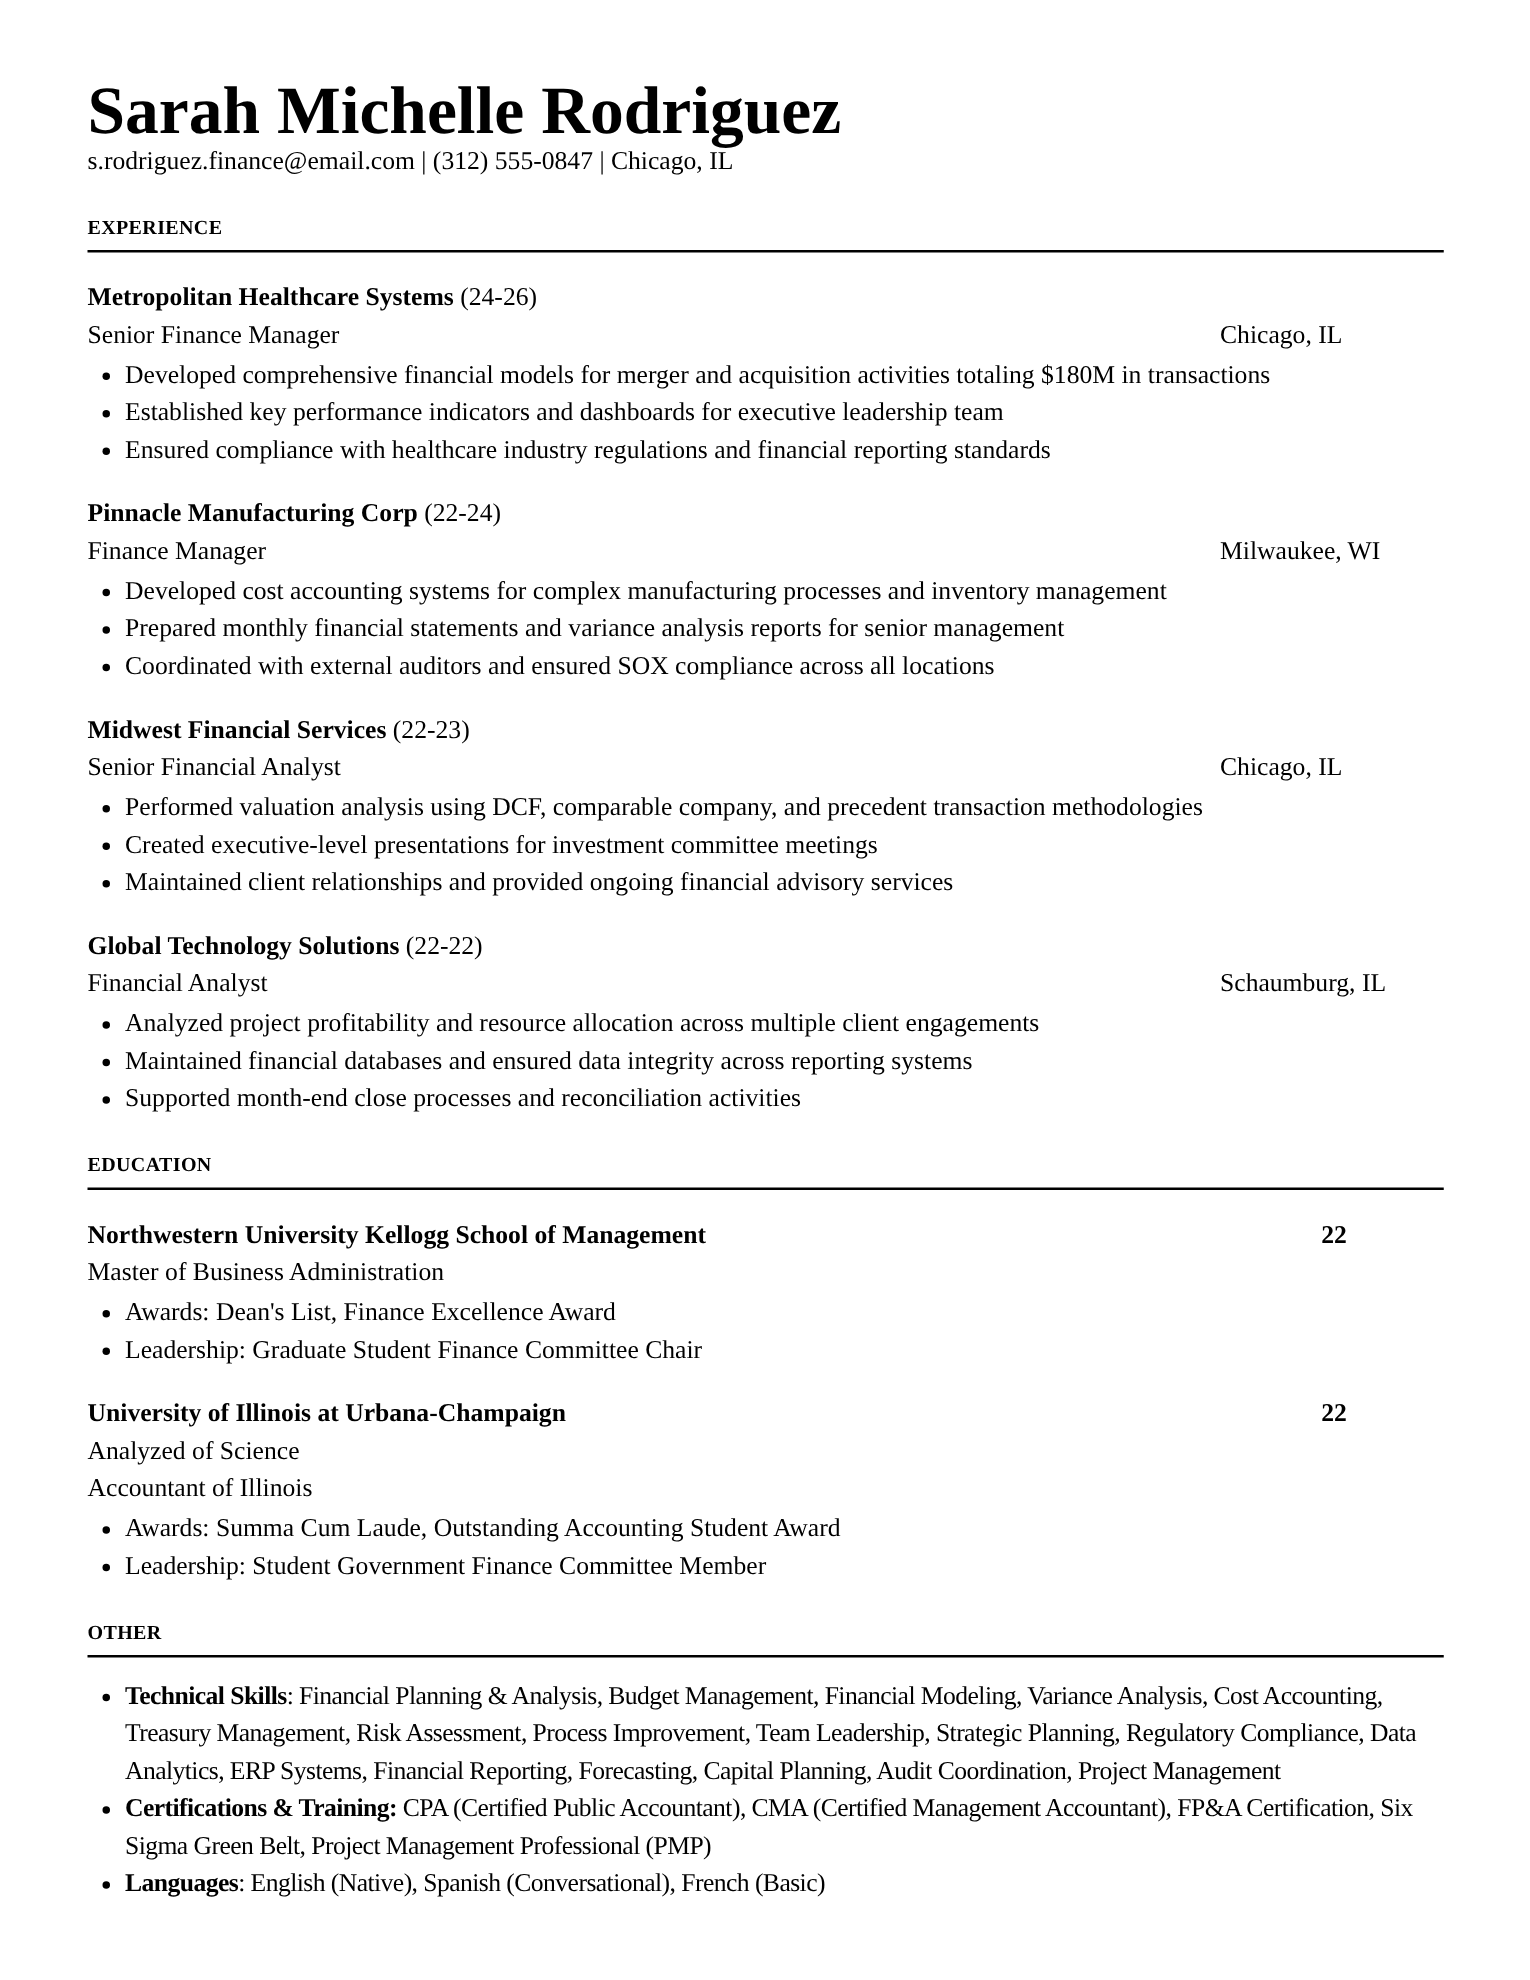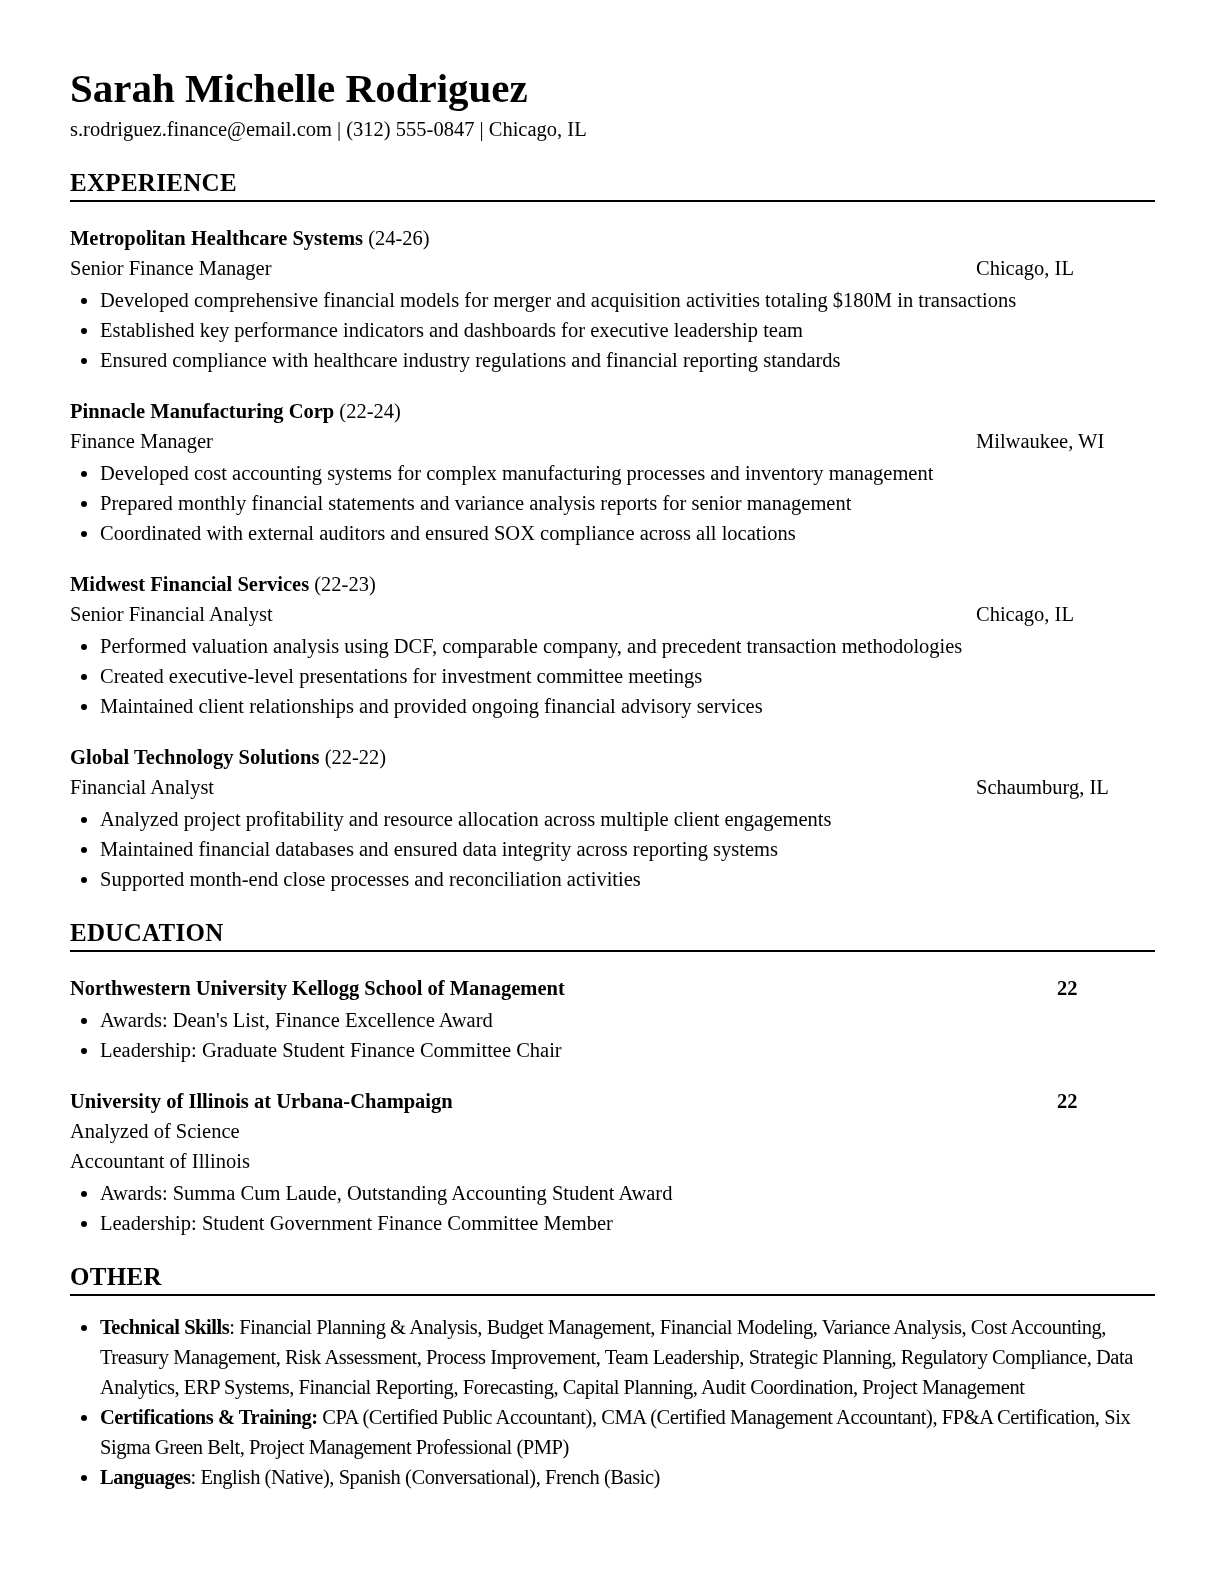--- a/index.html
+++ b/index.html
@@ -8,28 +8,28 @@
     width: 1224px;
     height: 1584px;
     background: #ffffff;
     color: #000000;
     font-family: "Liberation Serif", serif;
     font-size: 20.5px;
     line-height: 30px;
     padding: 64px 69px 30px 70px;
   }
   h1 {
-    font-size: 41px;
+    font-size: 54px;
     line-height: 48px;
     font-weight: bold;
     margin: 0;
   }
   .contact { margin: 2px 0 0 0; }
   h2 {
-    font-size: 25px;
+    font-size: 16px;
     line-height: 24px;
     font-weight: bold;
     margin: 27px 0 0 0;
     padding-bottom: 5px;
     border-bottom: 2px solid #000;
     letter-spacing: 0.3px;
   }
   .entry { margin-top: 21px; }
   .company, .school { font-weight: bold; }
   .row { position: relative; }
@@ -101,20 +101,21 @@
     <li>Analyzed project profitability and resource allocation across multiple client engagements</li>
     <li>Maintained financial databases and ensured data integrity across reporting systems</li>
     <li>Supported month-end close processes and reconciliation activities</li>
   </ul>
 </section>
 
 <h2>EDUCATION</h2>
 
 <section class="entry">
   <div class="row"><span class="school">Northwestern University Kellogg School of Management</span><span class="year">22</span></div>
+  <div>Master of Business Administration</div>
   <ul>
     <li>Awards: Dean's List, Finance Excellence Award</li>
     <li>Leadership: Graduate Student Finance Committee Chair</li>
   </ul>
 </section>
 
 <section class="entry">
   <div class="row"><span class="school">University of Illinois at Urbana-Champaign</span><span class="year">22</span></div>
   <div>Analyzed of Science</div>
   <div>Accountant of Illinois</div>

